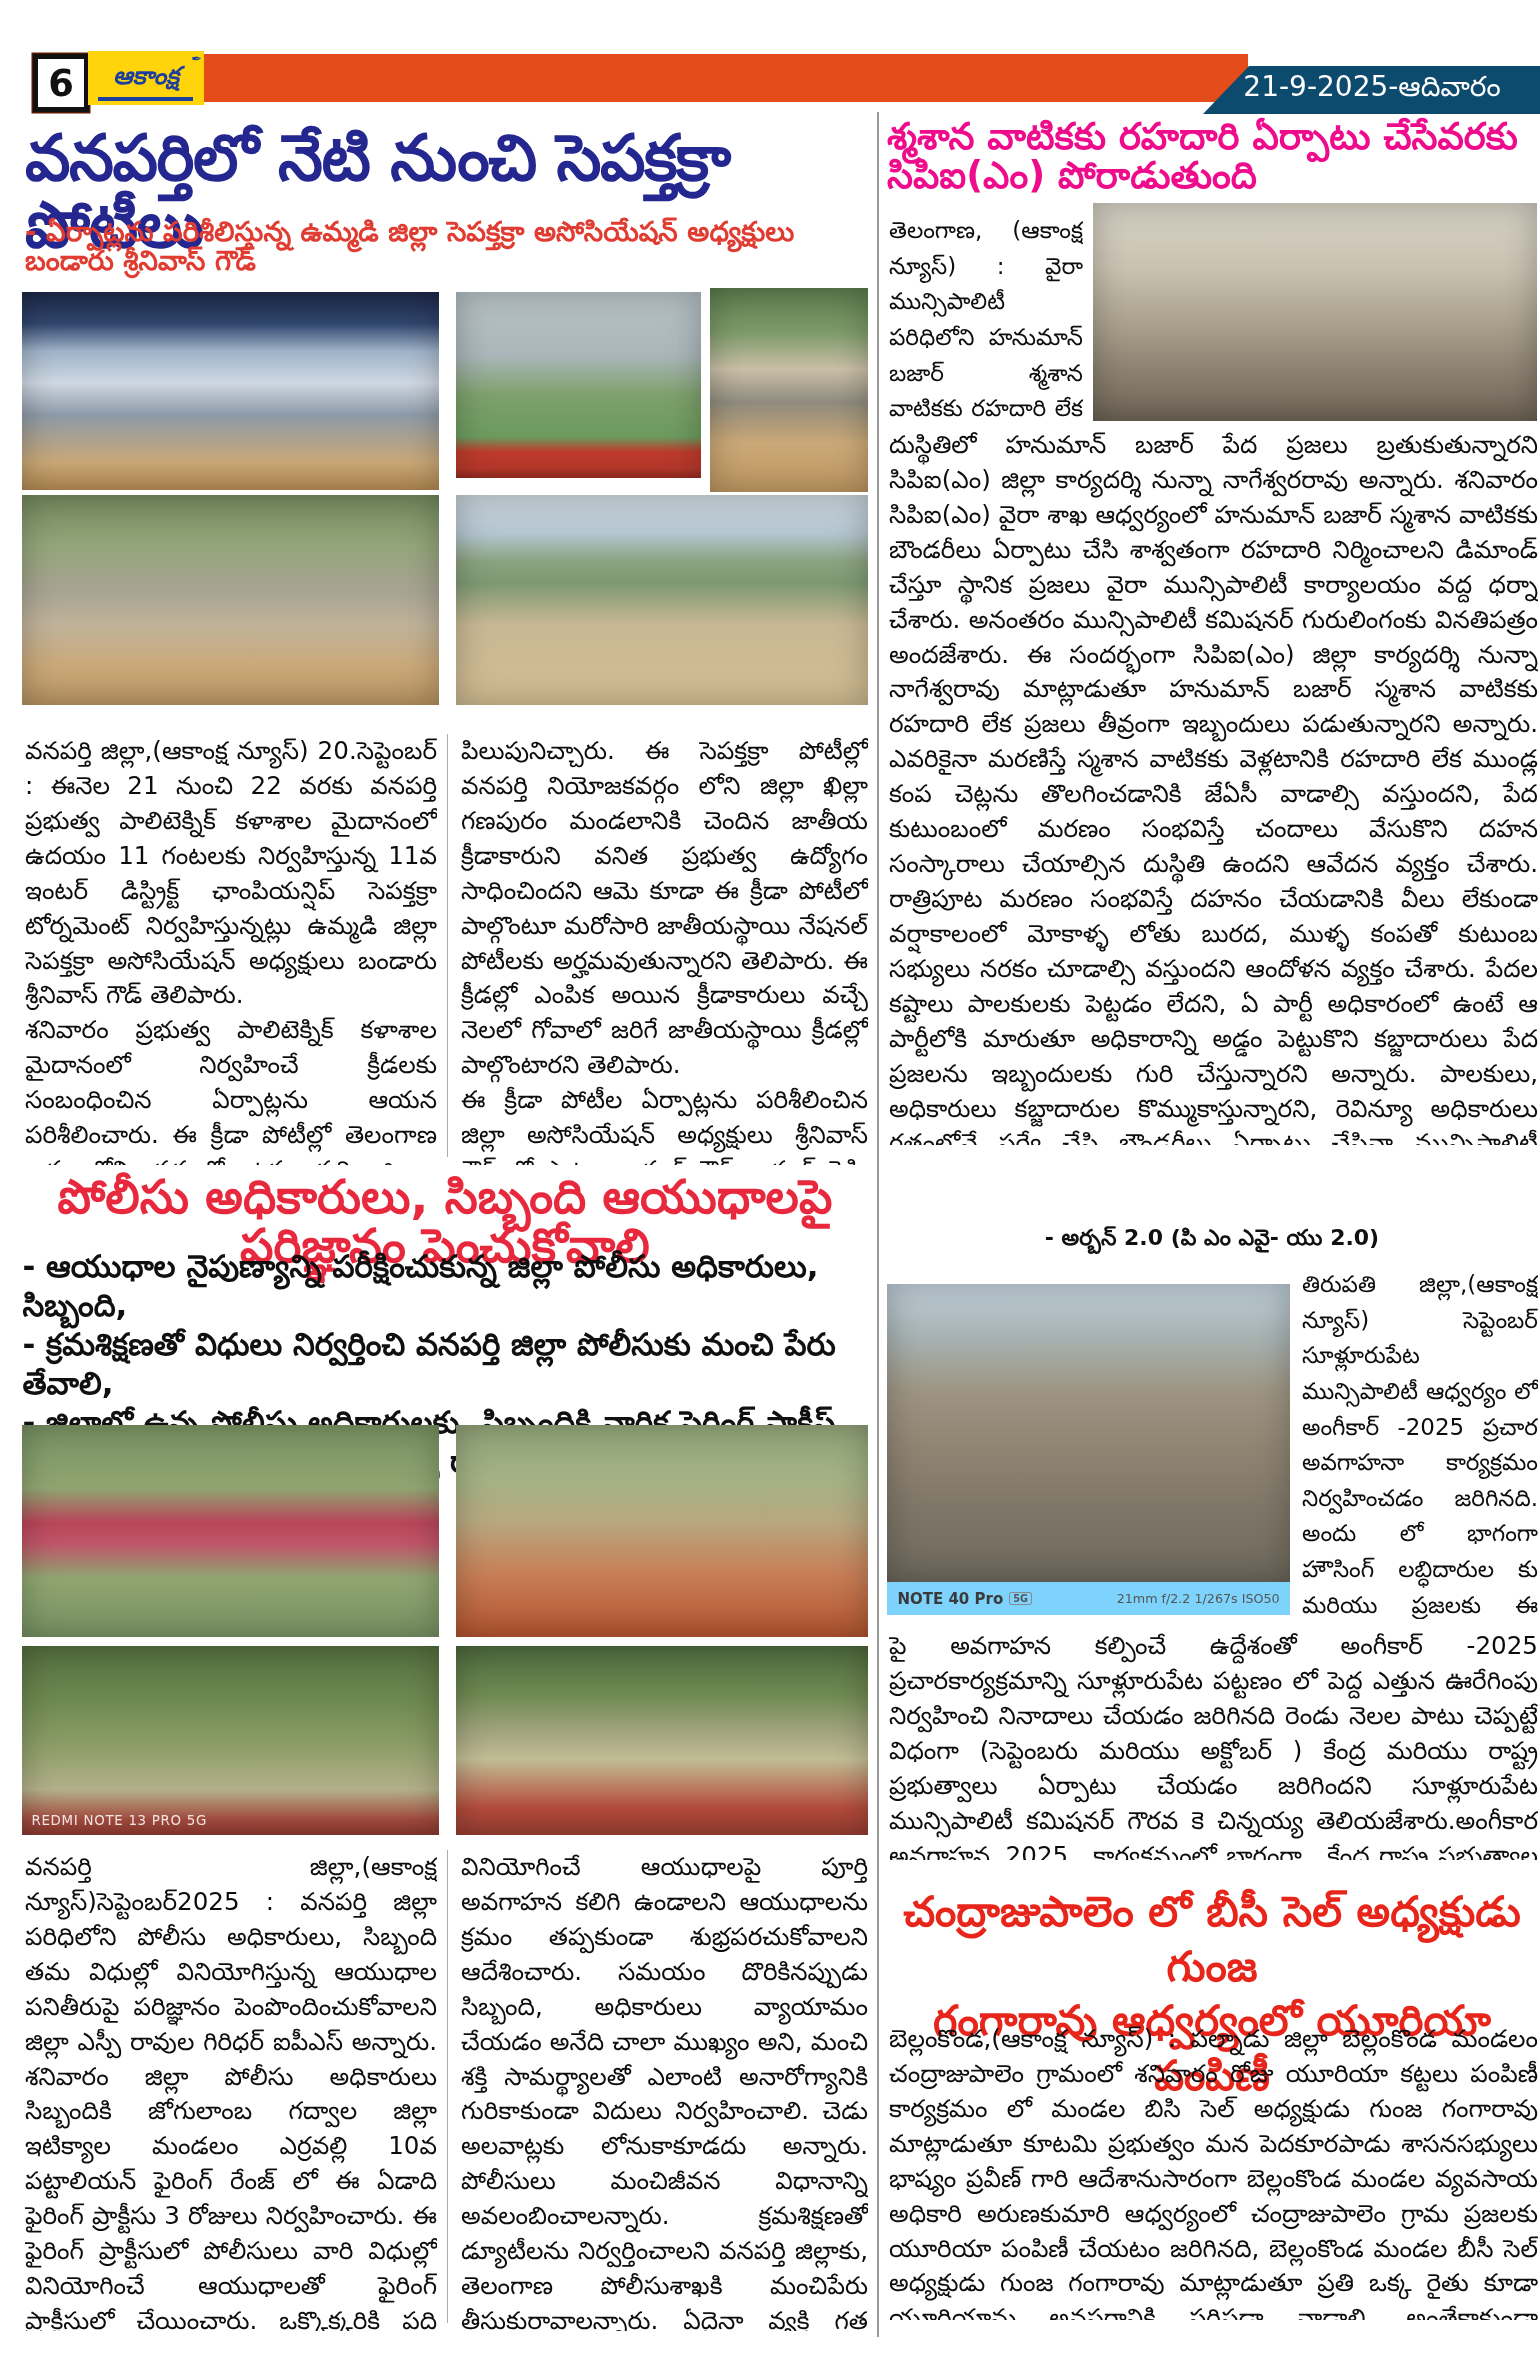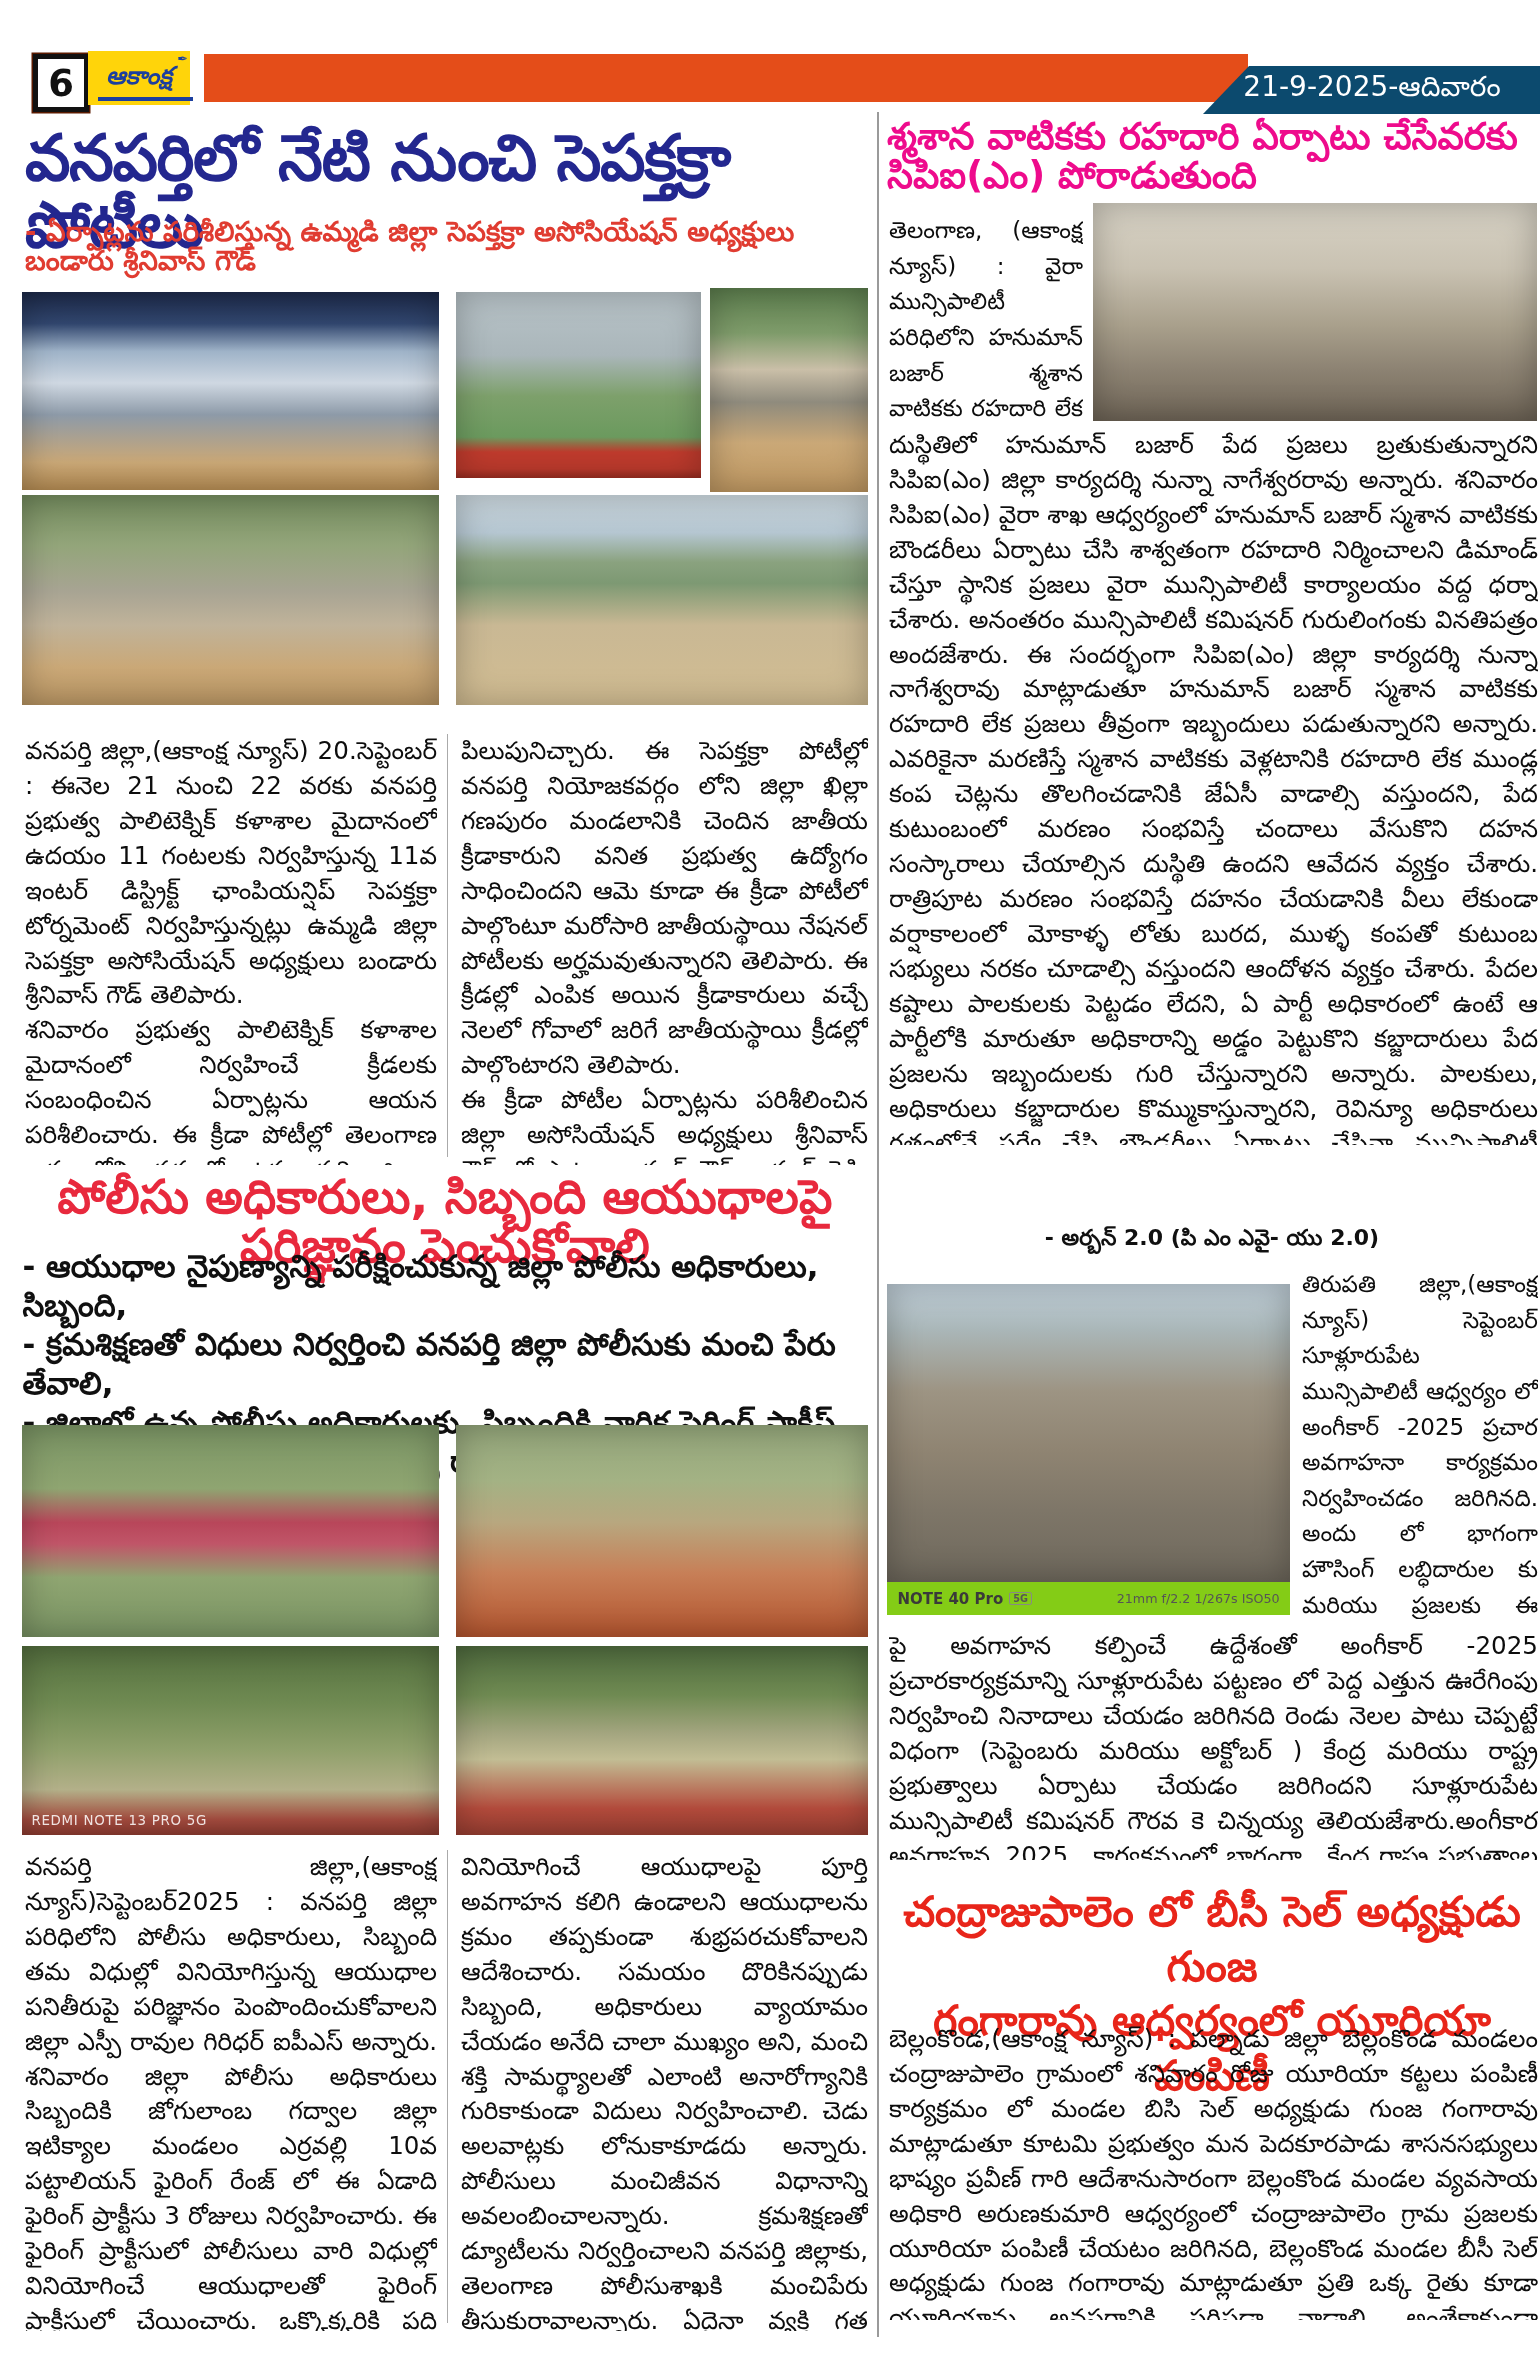--- a/index.html
+++ b/index.html
@@ -2,21 +2,21 @@
 <html style="font-size:12px"><head>
 <meta charset="utf-8">
 <style>
   html,body{margin:0;padding:0;background:#e9e9e9;}
   .page{position:relative;width:1541px;height:2377px;background:#ffffff;overflow:hidden;
         font-family:"DejaVu Sans",sans-serif;color:#111;}
   
   .pagenum-box{position:absolute;left:33px;top:54px;width:46px;height:48px;background:#fff;
         border:5.2px solid #111;box-shadow:0 0 0 1.5px #5a1a00;display:flex;align-items:center;
         justify-content:center;font-size:37px;font-weight:800;}
-  .brand{position:absolute;left:88px;top:51px;width:102px;height:54px;background:#ffd40a;
+  .brand{position:absolute;left:88px;top:51px;width:116px;height:54px;background:#ffd40a;
         color:#1c3f9e;display:flex;align-items:center;justify-content:center;
         font-weight:800;font-size:24.6px;font-style:italic;}
   .brand .pen-icon{position:absolute;right:2.2px;top:0px;font-size:12.7px;font-style:normal;}
   .brand .brand-underline{position:absolute;left:10.4px;bottom:4.5px;width:95px;height:3.7px;background:#1c3f9e;}
   .masthead-bar{position:absolute;left:204px;top:54px;width:1044px;height:48px;background:#e44d19;}
   .date-flag{position:absolute;left:1203px;top:54px;width:338px;height:48px;background:#0c4a6e;
         clip-path:polygon(46px 0,100% 0,100% 100%,0 100%);display:flex;align-items:center;
         justify-content:center;color:#fff;font-weight:400;font-size:28px;margin-top:12px;}
   
   .vrule-main{position:absolute;left:877px;top:112px;width:1.5px;height:2225px;background:#9a9a9a;}
@@ -64,21 +64,21 @@
        background:linear-gradient(180deg,#7a9464 0%,#8fa571 30%,#b8465a 46%,#c05568 56%,#8fa571 72%,#7a9464 100%);}
   #phG{left:456px;top:1425px;width:412px;height:212px;
        background:linear-gradient(180deg,#93a57a 0%,#a3b284 26%,#b8a77f 46%,#c77f57 70%,#b4552f 100%);}
   #phH{left:22.4px;top:1646px;width:417px;height:189px;
        background:linear-gradient(180deg,#55703f 0%,#6f8a52 30%,#90a06b 55%,#b3b089 76%,#a64c3f 92%,#8f3c31 100%);}
   #phI{left:456px;top:1646px;width:412px;height:189px;
        background:linear-gradient(180deg,#4f6b3e 0%,#6f8a52 26%,#a3a57f 46%,#c2bd94 60%,#b44b3c 86%,#9c4033 100%);}
   #phK{left:887px;top:1284px;width:403px;height:298px;
        background:linear-gradient(180deg,#c3d2dc 0%,#aab7b9 15%,#9d9483 36%,#8f8472 56%,#7e7668 76%,#6e685c 100%);}
   .wm-redmi{position:absolute;left:9px;bottom:7.5px;color:rgba(255,255,255,.85);font-size:13.4px;letter-spacing:0.7px;}
-  .phK-strip{position:absolute;left:887px;top:1582px;width:403px;height:33px;background:#84cc16;
+  .phK-strip{position:absolute;left:887px;top:1582px;width:403px;height:33px;background:#7dd3fc;
        display:flex;justify-content:space-between;align-items:center;padding:0 10.4px;box-sizing:border-box;
        font-size:15px;color:#3a3a3a;}
   .phK-strip .cam{display:flex;align-items:center;gap:6px;font-weight:700;}
   .phK-strip .badge{border:0.7px solid #888;border-radius:2.2px;font-size:9.7px;padding:0 3px;color:#555;}
   .phK-strip .exif{font-size:12.7px;color:#555;}
 </style>
 </head>
 <body>
 
 <div class="page">

